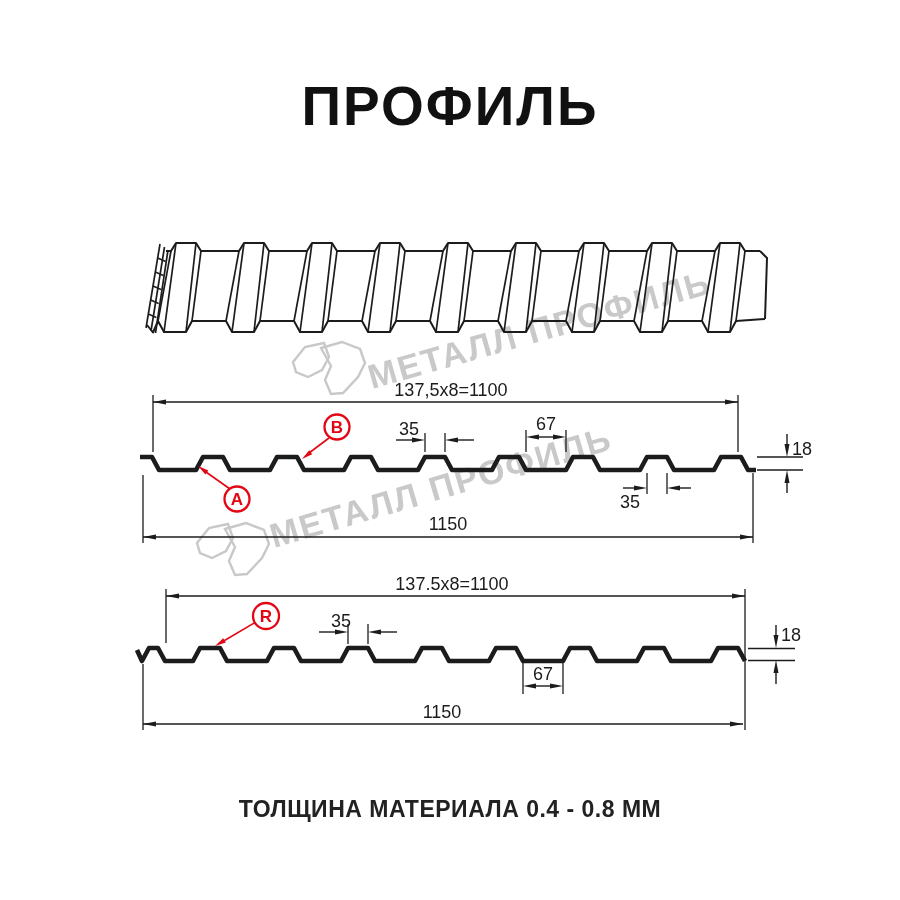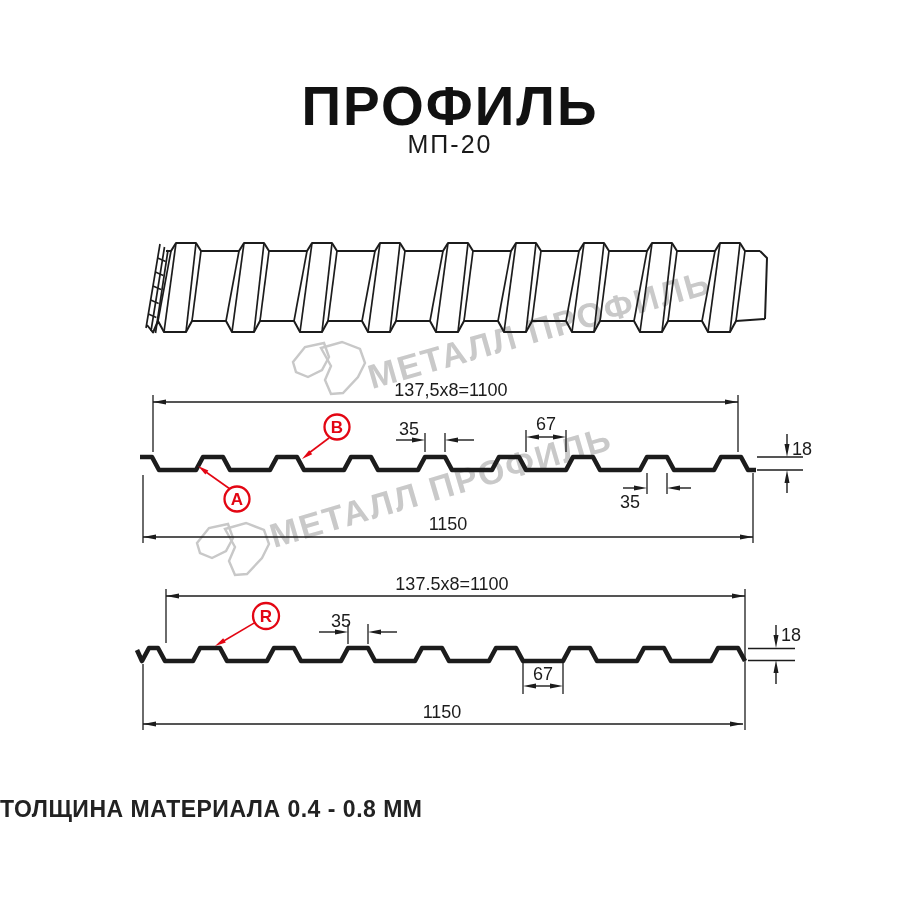--- a/index.html
+++ b/index.html
@@ -2,42 +2,41 @@
 <html><head>
 <meta charset="utf-8">
 <style>
   html,body{margin:0;padding:0;background:#fff;}
   .page{position:relative;width:900px;height:900px;background:#fff;overflow:hidden;
         font-family:"Liberation Sans",sans-serif;}
   .title{position:absolute;top:74px;left:0;width:900px;text-align:center;
          font-size:55px;font-weight:800;letter-spacing:2px;color:#111;}
   .subtitle{position:absolute;top:130px;left:0;width:900px;text-align:center;
          font-size:25px;font-weight:500;letter-spacing:2px;color:#1a1a1a;}
-  .footer{position:absolute;top:796px;left:0;width:900px;text-align:left;
+  .footer{position:absolute;top:796px;left:0;width:900px;text-align:center;
          font-size:23px;font-weight:600;letter-spacing:0.5px;color:#222;}
   svg{position:absolute;top:0;left:0;}
   .dimtxt{font-family:"Liberation Sans",sans-serif;font-size:18px;fill:#1c1c1c;}
   .redtxt{font-family:"Liberation Sans",sans-serif;font-size:17px;fill:#e30613;font-weight:600;}
   .wmtxt{font-family:"Liberation Sans",sans-serif;font-size:34px;font-weight:700;
          letter-spacing:2px;fill:#c9c9c9;}
   .thin{stroke:#1c1c1c;stroke-width:1.3;fill:none;}
   .dim{stroke:#1c1c1c;stroke-width:1.4;fill:none;}
   .prof{stroke:#1c1c1c;stroke-width:4.6;fill:none;stroke-linejoin:round;stroke-linecap:butt;}
   .ah{fill:#1c1c1c;stroke:none;}
   .red{stroke:#e30613;fill:none;}
   .redh{fill:#e30613;stroke:none;}
   .wm{stroke:#c8c8c8;stroke-width:2.4;fill:none;stroke-linejoin:miter;}
 </style>
 </head>
 <body>
 
 <div class="page">
 
   <div class="title">ПРОФИЛЬ</div>
-  <div class="subtitle">МП-20</div>
 
   <svg width="900" height="900" viewBox="0 0 900 900">
 
     <g>
       <g transform="translate(329,368)">
         <path class="wm" d="M -36,-6 L -24,-21 L -5,-25 L 0,-11 L -7,2 L -21,9 L -33,4 Z"></path>
         <path class="wm" d="M -8,-20 L 13,-26 L 31,-19 L 36,-5 L 29,9 L 14,25 L 2,26 L -4,12 L 2,-2 Z"></path>
       </g>
       <text class="wmtxt" transform="translate(372,389) rotate(-15.8)">МЕТАЛЛ ПРОФИЛЬ</text>
     </g>

